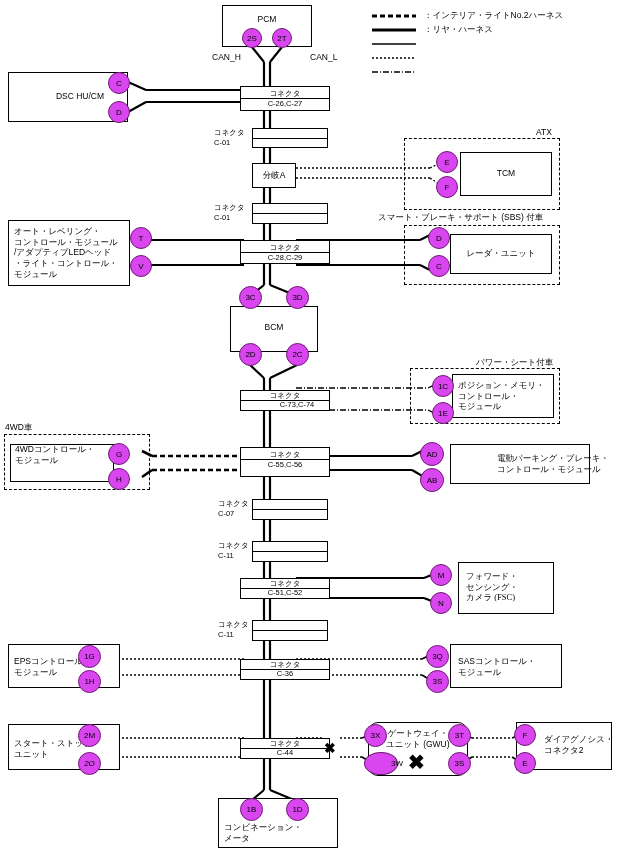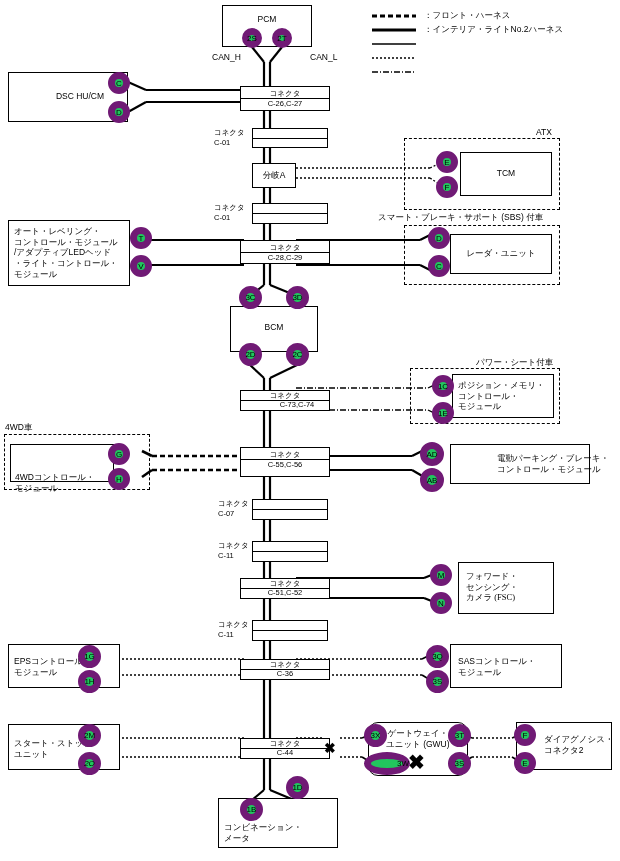--- a/index.html
+++ b/index.html
@@ -3,21 +3,21 @@
 <meta charset="utf-8">
 <style>
   html,body{margin:0;padding:0;background:#fff;}
   body{width:620px;height:861px;font-family:"Liberation Sans",sans-serif;color:#000;}
   #root{position:relative;width:620px;height:861px;overflow:hidden;}
   .box{position:absolute;border:1px solid #000;background:#fff;box-sizing:border-box;}
   .lbl{position:absolute;font-size:8.5px;line-height:1.25;white-space:pre;}
   .ctr{position:absolute;text-align:center;font-size:8.5px;line-height:1.25;}
   .conn{position:absolute;border:1px solid #000;background:#fff;box-sizing:border-box;}
   .connLabel{position:absolute;text-align:center;font-size:7.5px;line-height:1.2;white-space:pre;}
-  .node{position:absolute;border:7px solid #701a75;border-radius:50%;background:#22c55e;
+  .node{position:absolute;border:1px solid #701a75;border-radius:50%;background:#d946ef;
         display:flex;align-items:center;justify-content:center;font-size:8px;box-sizing:border-box;}
   .dashbox{position:absolute;border:1px dashed #000;background:transparent;box-sizing:border-box;}
   svg{position:absolute;left:0;top:0;}
   .legend{position:absolute;font-size:8.5px;}
   .legend .row{display:flex;align-items:center;height:14px;}
   .legend .row .txt{margin-left:4px;white-space:pre;}
   .bigx{position:absolute;font-weight:bold;font-size:20px;line-height:1;}
 </style>
 </head>
 <body>
@@ -146,24 +146,24 @@
 
     <line x1="372" y1="16" x2="416" y2="16" stroke="#000" stroke-width="3" stroke-dasharray="5,3"></line>
     <line x1="372" y1="30" x2="416" y2="30" stroke="#000" stroke-width="3"></line>
     <line x1="372" y1="44" x2="416" y2="44" stroke="#000" stroke-width="1.4"></line>
     <line x1="372" y1="58" x2="416" y2="58" stroke="#000" stroke-width="1.4" stroke-dasharray="2,2"></line>
     <line x1="372" y1="72" x2="416" y2="72" stroke="#000" stroke-width="1.4" stroke-dasharray="6,2,1,2"></line>
   </svg>
 
   <div class="legend" style="left:420px;top:9px;">
     <div class="row">
-        <span class="txt">：フロント・ハーネス</span>
+        <span class="txt">：インテリア・ライトNo.2ハーネス</span>
       </div>
     <div class="row">
-        <span class="txt">：インテリア・ライトNo.2ハーネス</span>
+        <span class="txt">：リヤ・ハーネス</span>
       </div>
   </div>
 
   <div class="dashbox" style="left:404px;top:138px;width:156px;height:72px;"></div>
   <div class="lbl" style="left:536px;top:127px;">ATX</div>
 
   <div class="dashbox" style="left:404px;top:225px;width:156px;height:60px;"></div>
   <div class="lbl" style="left:378px;top:212px;">スマート・ブレーキ・サポート (SBS) 付車</div>
 
   <div class="dashbox" style="left:410px;top:368px;width:150px;height:56px;"></div>
@@ -196,21 +196,21 @@
 
   <div class="box" style="left:230px;top:306px;width:88px;height:46px;"></div>
   <div class="ctr" style="left:230px;top:322px;width:88px;">BCM</div>
 
   <div class="box" style="left:452px;top:374px;width:102px;height:44px;"></div>
   <div class="lbl" style="left:458px;top:380px;">ポジション・メモリ・
 コントロール・
 モジュール</div>
 
   <div class="box" style="left:10px;top:444px;width:104px;height:38px;"></div>
-  <div class="lbl" style="left:15px;top:472px;">4WDコントロール・
+  <div class="lbl" style="left:15px;top:444px;">4WDコントロール・
 モジュール</div>
 
   <div class="box" style="left:450px;top:444px;width:140px;height:40px;"></div>
   <div class="lbl" style="left:456px;top:453px;margin-left:41px;">電動パーキング・ブレーキ・
 コントロール・モジュール</div>
 
   <div class="box" style="left:458px;top:562px;width:96px;height:52px;"></div>
   <div class="lbl" style="left:466px;top:571px;font-family:Liberation Serif, serif;">フォワード・
 センシング・
 カメラ (FSC)</div>
@@ -349,15 +349,15 @@
 
   <div class="node" style="left:364px;top:724px;width:23px;height:23px;">3X</div>
   <div class="node" style="left:448px;top:724px;width:23px;height:23px;">3T</div>
   <div class="node" style="left:364px;top:752px;width:23px;height:23px;padding-left:32px;">3W</div>
   <div class="node" style="left:448px;top:752px;width:23px;height:23px;">3S</div>
 
   <div class="node" style="left:514px;top:724px;width:22px;height:22px;">F</div>
   <div class="node" style="left:514px;top:752px;width:22px;height:22px;">E</div>
 
   <div class="node" style="left:240px;top:798px;width:23px;height:23px;text-align:center;">1B</div>
-  <div class="node" style="left:286px;top:776px;width:23px;height:23px;">1D</div>
+  <div class="node" style="left:286px;top:798px;width:23px;height:23px;">1D</div>
 
 </div>
 
 </body></html>

